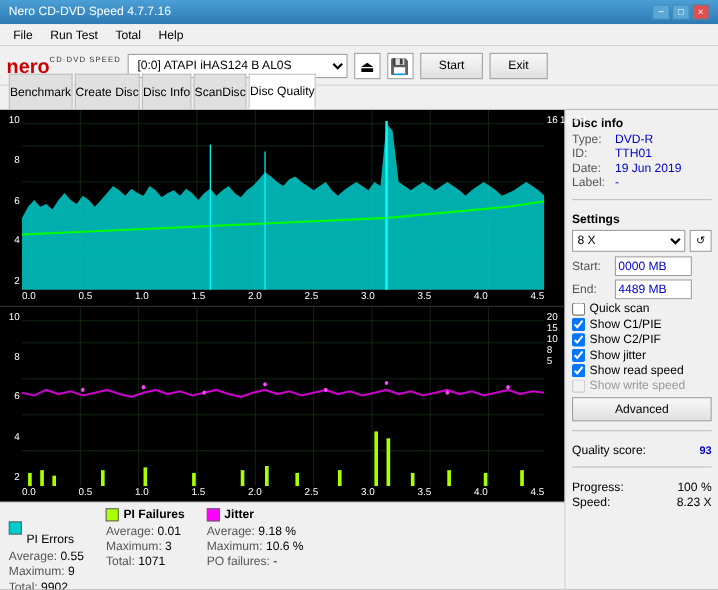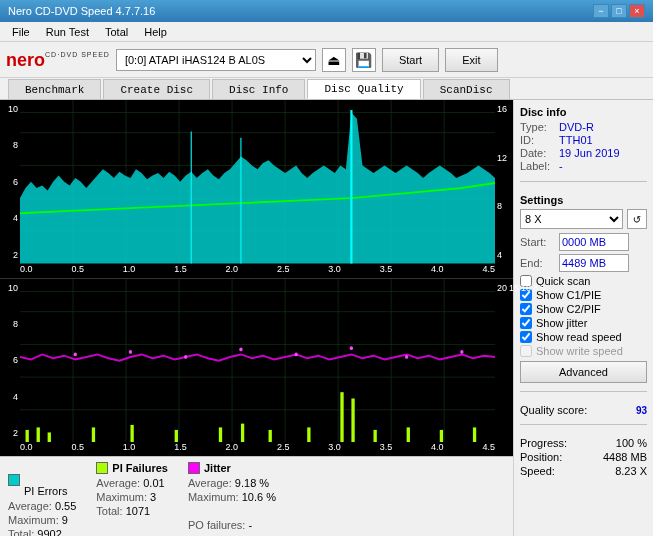--- a/index.html
+++ b/index.html
@@ -19,21 +19,21 @@
     
     .toolbar { background: #f0f0f0; height: 36px; display: flex; align-items: center; padding: 2px 6px; gap: 6px; border-bottom: 1px solid #d0d0d0; }
     .logo-block { display: flex; flex-direction: row; line-height: 1; }
     .drive-select { height: 22px; font-size: 11px; border: 1px solid #a0a0a0; background: white; padding: 0 4px; min-width: 200px; }
     .toolbar-icon-btn { width: 24px; height: 24px; border: 1px solid #a0a0a0; background: white; cursor: pointer; display: flex; align-items: center; justify-content: center; font-size: 14px; }
     .start-btn { height: 24px; padding: 0 16px; background: linear-gradient(to bottom, #f8f8f8, #e0e0e0); border: 1px solid #a0a0a0; cursor: pointer; font-size: 11px; }
     .exit-btn { height: 24px; padding: 0 16px; background: linear-gradient(to bottom, #f8f8f8, #e0e0e0); border: 1px solid #a0a0a0; cursor: pointer; font-size: 11px; }
     
     
     .tabs { background: #f0f0f0; height: 22px; display: flex; align-items: flex-end; padding: 0 8px; border-bottom: 1px solid #c0c0c0; }
-    .tab { padding: 2px 16px; border: 1px solid #c0c0c0; border-bottom: none; background: #e0e0e0; cursor: pointer; font-size: 11px; margin-right: 2px; height: 20px; display: flex; align-items: center; font-family: Liberation Mono, monospace; }
+    .tab { padding: 2px 0; border: 1px solid #c0c0c0; border-bottom: none; background: #e0e0e0; cursor: pointer; font-size: 11px; margin-right: 2px; height: 32px; display: flex; align-items: center; }
     .tab.active { background: white; border-bottom: 1px solid white; }
     
     
     .main-content { display: flex; height: calc(536px - 22px - 20px - 36px - 22px); background: white; }
     
     
     .right-panel { width: 140px; background: #f0f0f0; border-left: 1px solid #d0d0d0; padding: 6px; display: flex; flex-direction: column; gap: 4px; overflow: hidden; }
     
     .disc-info-section { font-size: 11px; }
     .section-title { font-weight: bold; margin-bottom: 3px; font-size: 11px; }
@@ -93,42 +93,42 @@
   <button class="toolbar-icon-btn">⏏</button>
   <button class="toolbar-icon-btn">💾</button>
   <button class="start-btn">Start</button>
   <button class="exit-btn">Exit</button>
 </div>
 
 <div class="tabs">
   <div class="tab">Benchmark</div>
   <div class="tab">Create Disc</div>
   <div class="tab">Disc Info</div>
+  <div class="tab">ScanDisc</div>
   <div class="tab active">Disc Quality</div>
-  <div class="tab">ScanDisc</div>
 </div>
 
 <div class="main-content">
 
   <div style="flex:1;display:flex;flex-direction:column;">
 
     <div style="flex:1;background:#000;position:relative;display:flex;flex-direction:column;">
 
 
       <div style="flex:1;position:relative;border-bottom:1px solid #333;">
 
         <div style="position:absolute;left:0;top:0;bottom:14px;width:20px;display:flex;flex-direction:column;justify-content:space-between;padding:4px 0;z-index:5;">
           <span style="color:white;font-size:9px;text-align:right;padding-right:2px;">10</span>
           <span style="color:white;font-size:9px;text-align:right;padding-right:2px;">8</span>
           <span style="color:white;font-size:9px;text-align:right;padding-right:2px;">6</span>
           <span style="color:white;font-size:9px;text-align:right;padding-right:2px;">4</span>
           <span style="color:white;font-size:9px;text-align:right;padding-right:2px;">2</span>
         </div>
 
-        <div style="position:absolute;right:0;top:0;bottom:14px;width:18px;display:flex;flex-direction:column;justify-content:space-between;padding:4px 0;z-index:5;">
+        <div style="position:absolute;right:0;top:0;bottom:14px;width:18px;display:flex;flex-direction:row;justify-content:space-between;padding:4px 0;z-index:5;">
           <span style="color:white;font-size:9px;text-align:left;padding-left:2px;">16</span>
           <span style="color:white;font-size:9px;text-align:left;padding-left:2px;">12</span>
           <span style="color:white;font-size:9px;text-align:left;padding-left:2px;">8</span>
           <span style="color:white;font-size:9px;text-align:left;padding-left:2px;">4</span>
         </div>
 
         <div style="position:absolute;top:0;left:20px;right:18px;bottom:14px;overflow:hidden;">
           <svg width="100%" height="100%" viewBox="0 0 430 130" preserveAspectRatio="none">
 
             <line x1="0" y1="10" x2="430" y2="10" stroke="#1a3a1a" stroke-width="0.5"></line>
@@ -173,21 +173,21 @@
       <div style="flex:1;position:relative;">
 
         <div style="position:absolute;left:0;top:0;bottom:14px;width:20px;display:flex;flex-direction:column;justify-content:space-between;padding:4px 0;z-index:5;">
           <span style="color:white;font-size:9px;text-align:right;padding-right:2px;">10</span>
           <span style="color:white;font-size:9px;text-align:right;padding-right:2px;">8</span>
           <span style="color:white;font-size:9px;text-align:right;padding-right:2px;">6</span>
           <span style="color:white;font-size:9px;text-align:right;padding-right:2px;">4</span>
           <span style="color:white;font-size:9px;text-align:right;padding-right:2px;">2</span>
         </div>
 
-        <div style="position:absolute;right:0;top:0;bottom:14px;width:18px;display:flex;flex-direction:row;padding:4px 0;z-index:5;">
+        <div style="position:absolute;right:0;top:0;bottom:14px;width:18px;display:flex;flex-direction:column;padding:4px 0;z-index:5;">
           <span style="color:white;font-size:9px;text-align:left;padding-left:2px;">20</span>
           <span style="color:white;font-size:9px;text-align:left;padding-left:2px;">15</span>
           <span style="color:white;font-size:9px;text-align:left;padding-left:2px;">10</span>
           <span style="color:white;font-size:9px;text-align:left;padding-left:2px;">8</span>
           <span style="color:white;font-size:9px;text-align:left;padding-left:2px;">5</span>
         </div>
 
         <div style="position:absolute;top:0;left:20px;right:18px;bottom:14px;overflow:hidden;">
           <svg width="100%" height="100%" viewBox="0 0 430 130" preserveAspectRatio="none">
 
@@ -272,21 +272,21 @@
         <div style="font-size:11px;margin-bottom:2px;"><span style="color:#555;">Maximum:</span> <span>3</span></div>
         <div style="font-size:11px;"><span style="color:#555;">Total:</span> <span>1071</span></div>
       </div>
 
       <div>
         <div style="display:flex;align-items:center;gap:4px;margin-bottom:3px;">
           <div style="width:12px;height:12px;background:#ff00ff;border:1px solid #666;"></div>
           <span style="font-size:11px;font-weight:bold;">Jitter</span>
         </div>
         <div style="font-size:11px;margin-bottom:2px;"><span style="color:#555;">Average:</span> <span>9.18 %</span></div>
-        <div style="font-size:11px;margin-bottom:16px;"><span style="color:#555;">Maximum:</span> <span>10.6 %</span></div>
+        <div style="font-size:11px;margin-bottom:2px;"><span style="color:#555;">Maximum:</span> <span>10.6 %</span></div>
         <div style="font-size:11px;"><span style="color:#555;">PO failures:</span> <span>-</span></div>
       </div>
     </div>
   </div>
 
   <div class="right-panel">
 
     <div class="disc-info-section">
       <div class="section-title">Disc info</div>
       <div class="info-row">
@@ -362,23 +362,19 @@
     </div>
 
     <hr style="border:none;border-top:1px solid #c0c0c0;margin:4px 0;">
 
     <div class="progress-section">
       <div class="progress-row">
         <span>Progress:</span>
         <span>100 %</span>
       </div>
       <div class="progress-row">
-        <span>Position:</span>
-        <span>4488 MB</span>
-      </div>
-      <div class="progress-row">
         <span>Speed:</span>
         <span>8.23 X</span>
       </div>
     </div>
 
   </div>
 </div>
 
 </body></html>

